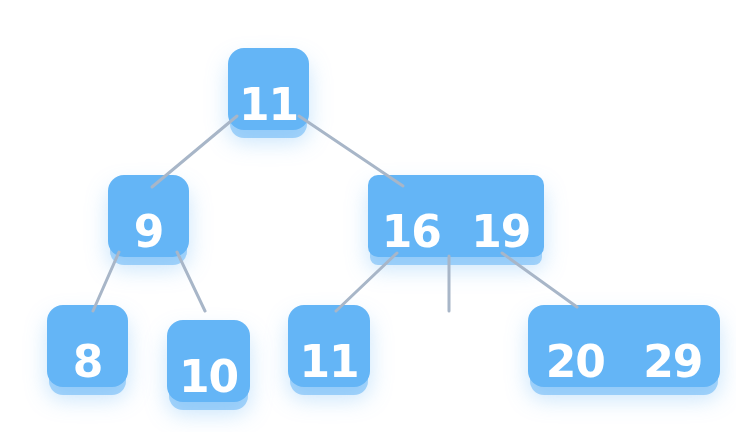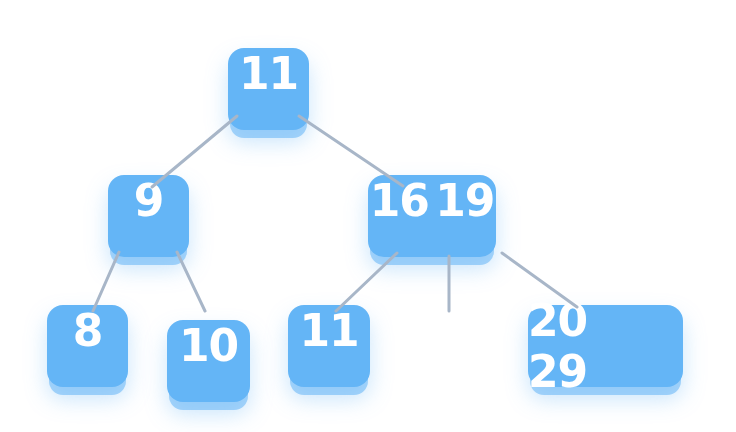--- a/index.html
+++ b/index.html
@@ -21,21 +21,21 @@
     position: relative;
     width: 736px;
     height: 432px;
   }
   .node {
     position: absolute;
     height: 82px;
     border-radius: 16px;
     background: var(--node-fill);
     display: flex;
-    align-items: flex-start;
+    align-items: flex-end;
     justify-content: center;
     box-shadow: 0 10px 0 -2px var(--node-shadow), 0 12px 22px var(--node-glow);
   }
   .key {
     flex: 1;
     display: flex;
     align-items: center;
     justify-content: center;
     color: var(--key-text);
     font-size: 44px;
@@ -56,26 +56,26 @@
     pointer-events: none;
   }
   .edges line {
     stroke: var(--edge);
     stroke-width: 3;
     stroke-linecap: round;
   }
   
   .pos-root  { left: 228px; top:  48px; width:  81px; }
   .pos-9     { left: 108px; top: 175px; width:  81px; }
-  .pos-16-18 { left: 368px; top: 175px; width: 128px; }
+  .pos-16-18 { left: 368px; top: 175px; width: 176px; border-radius: 10px; }
   .pos-8     { left:  47px; top: 305px; width:  81px; }
   .pos-10    { left: 167px; top: 320px; width:  83px; }
   .pos-15    { left: 288px; top: 305px; width:  82px; }
   .pos-17    { left: 408px; top: 305px; width:  82px; }
-  .pos-20-23 { left: 528px; top: 305px; width: 155px; flex-direction: column; }
+  .pos-20-23 { left: 528px; top: 305px; width: 192px; }
 </style>
 </head>
 <body>
 
 <div class="stage">
 
   <div class="node pos-root">
     <span class="key">11</span>
   </div>
 

